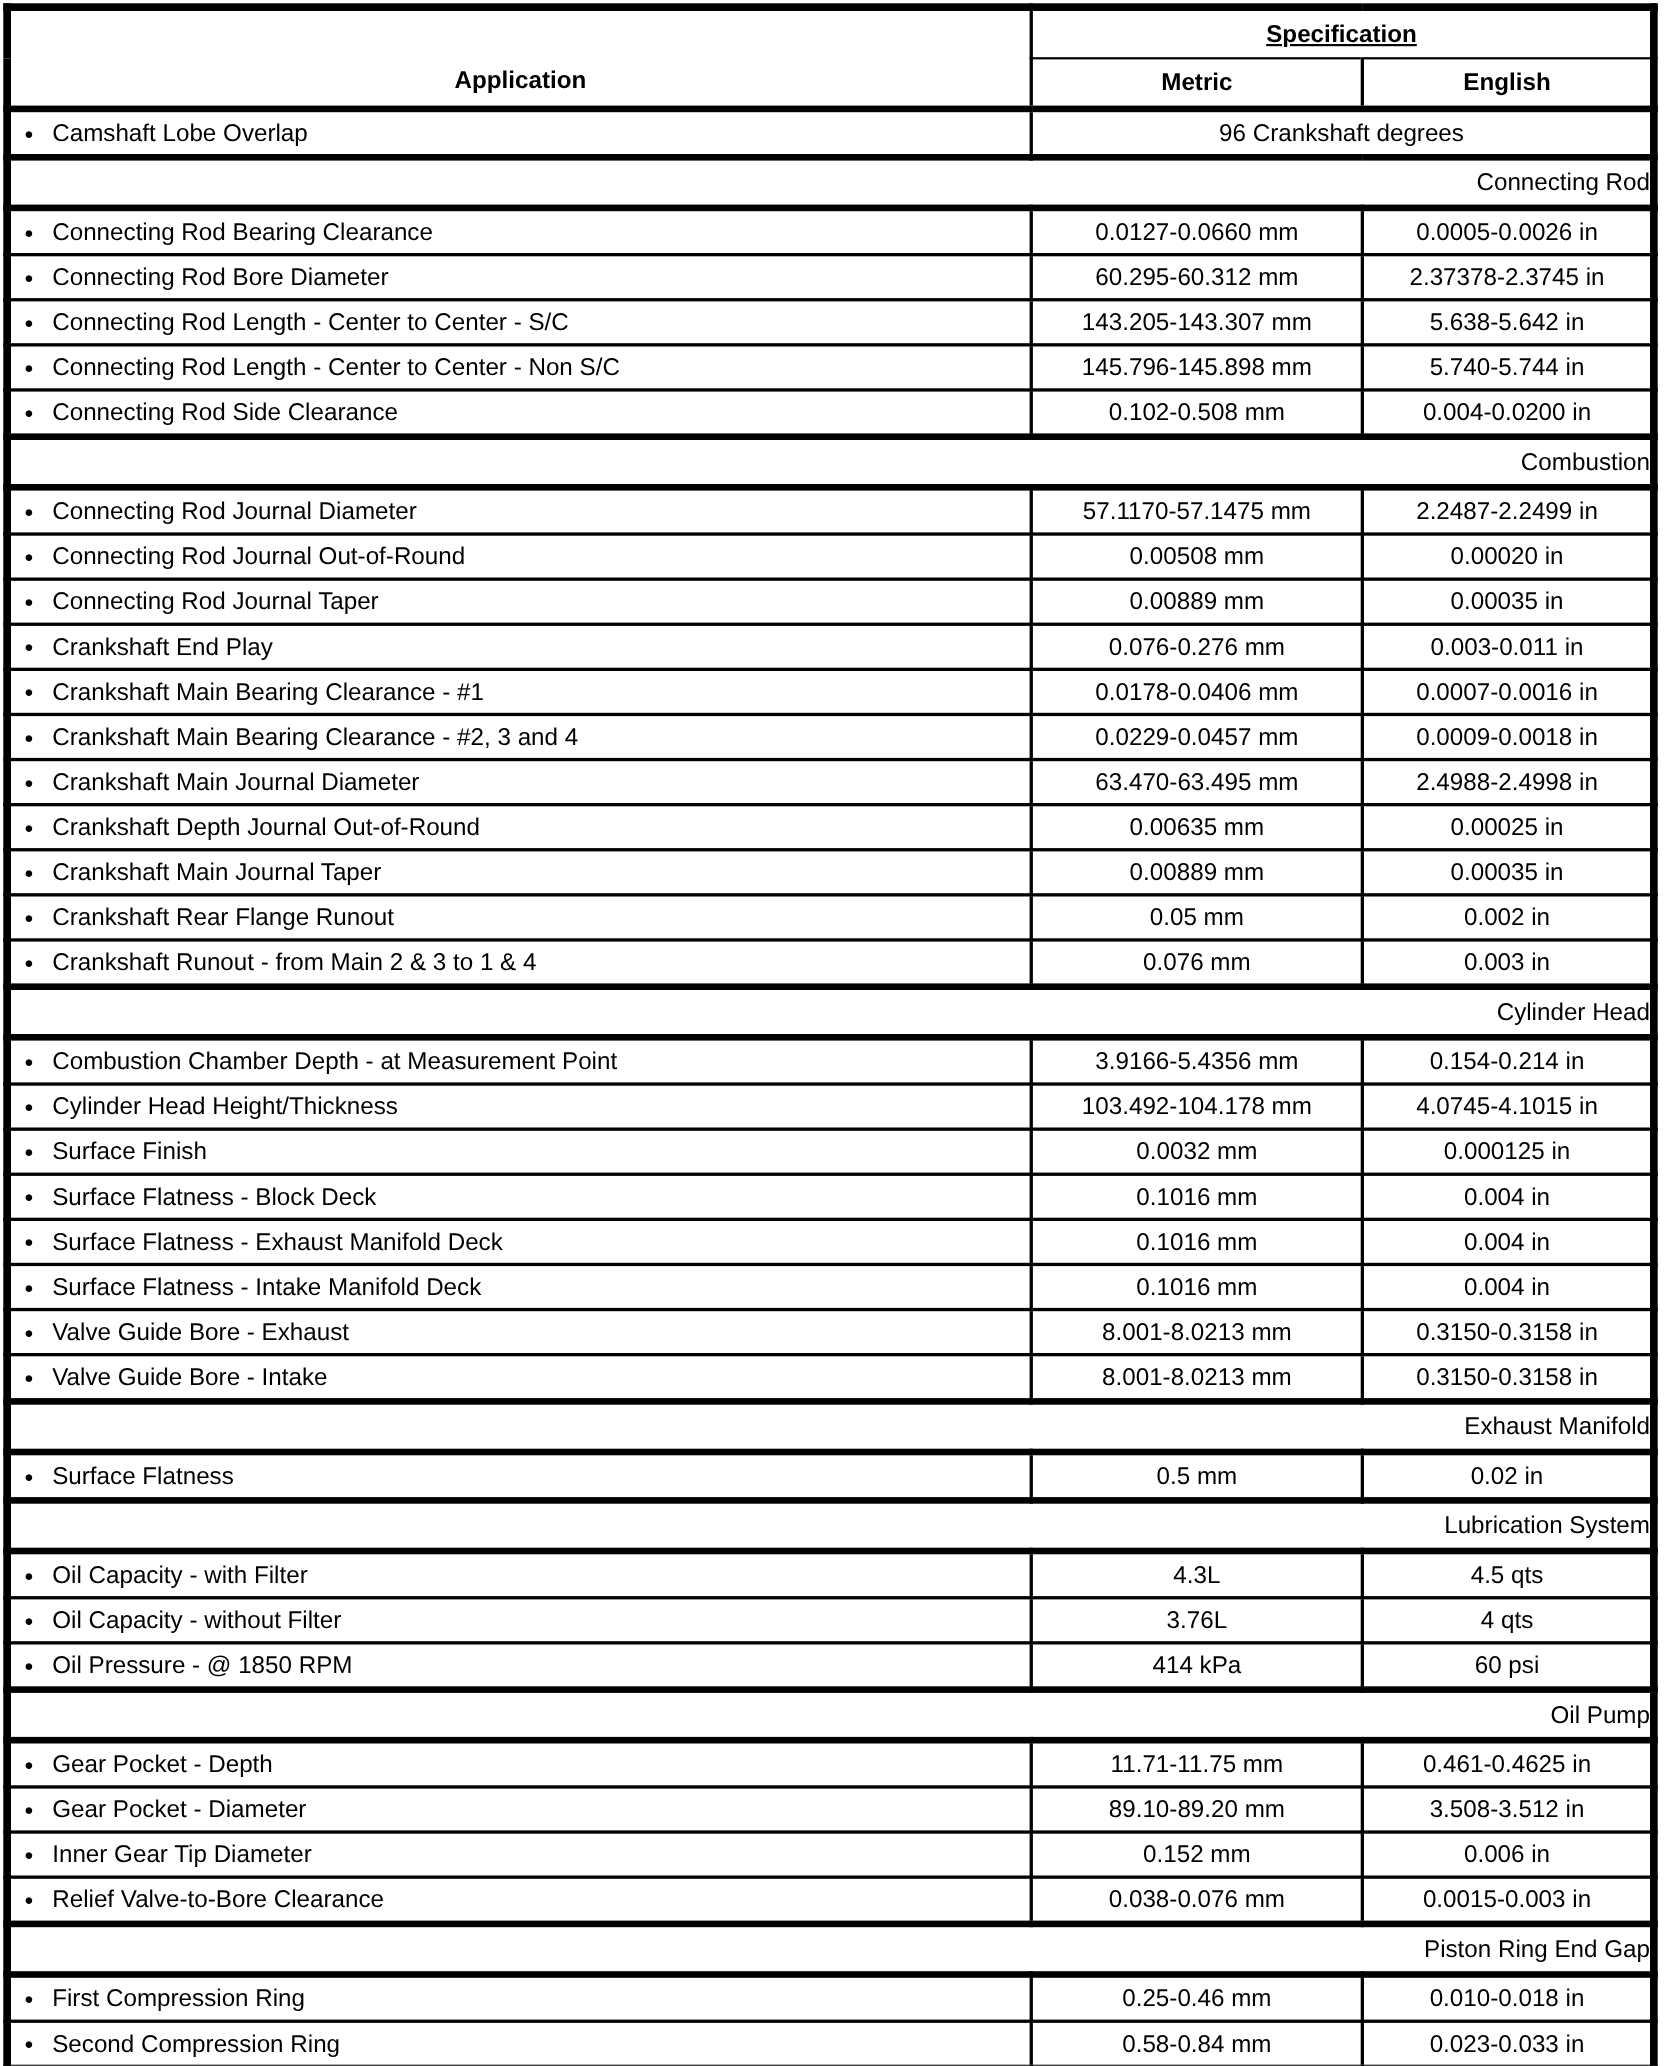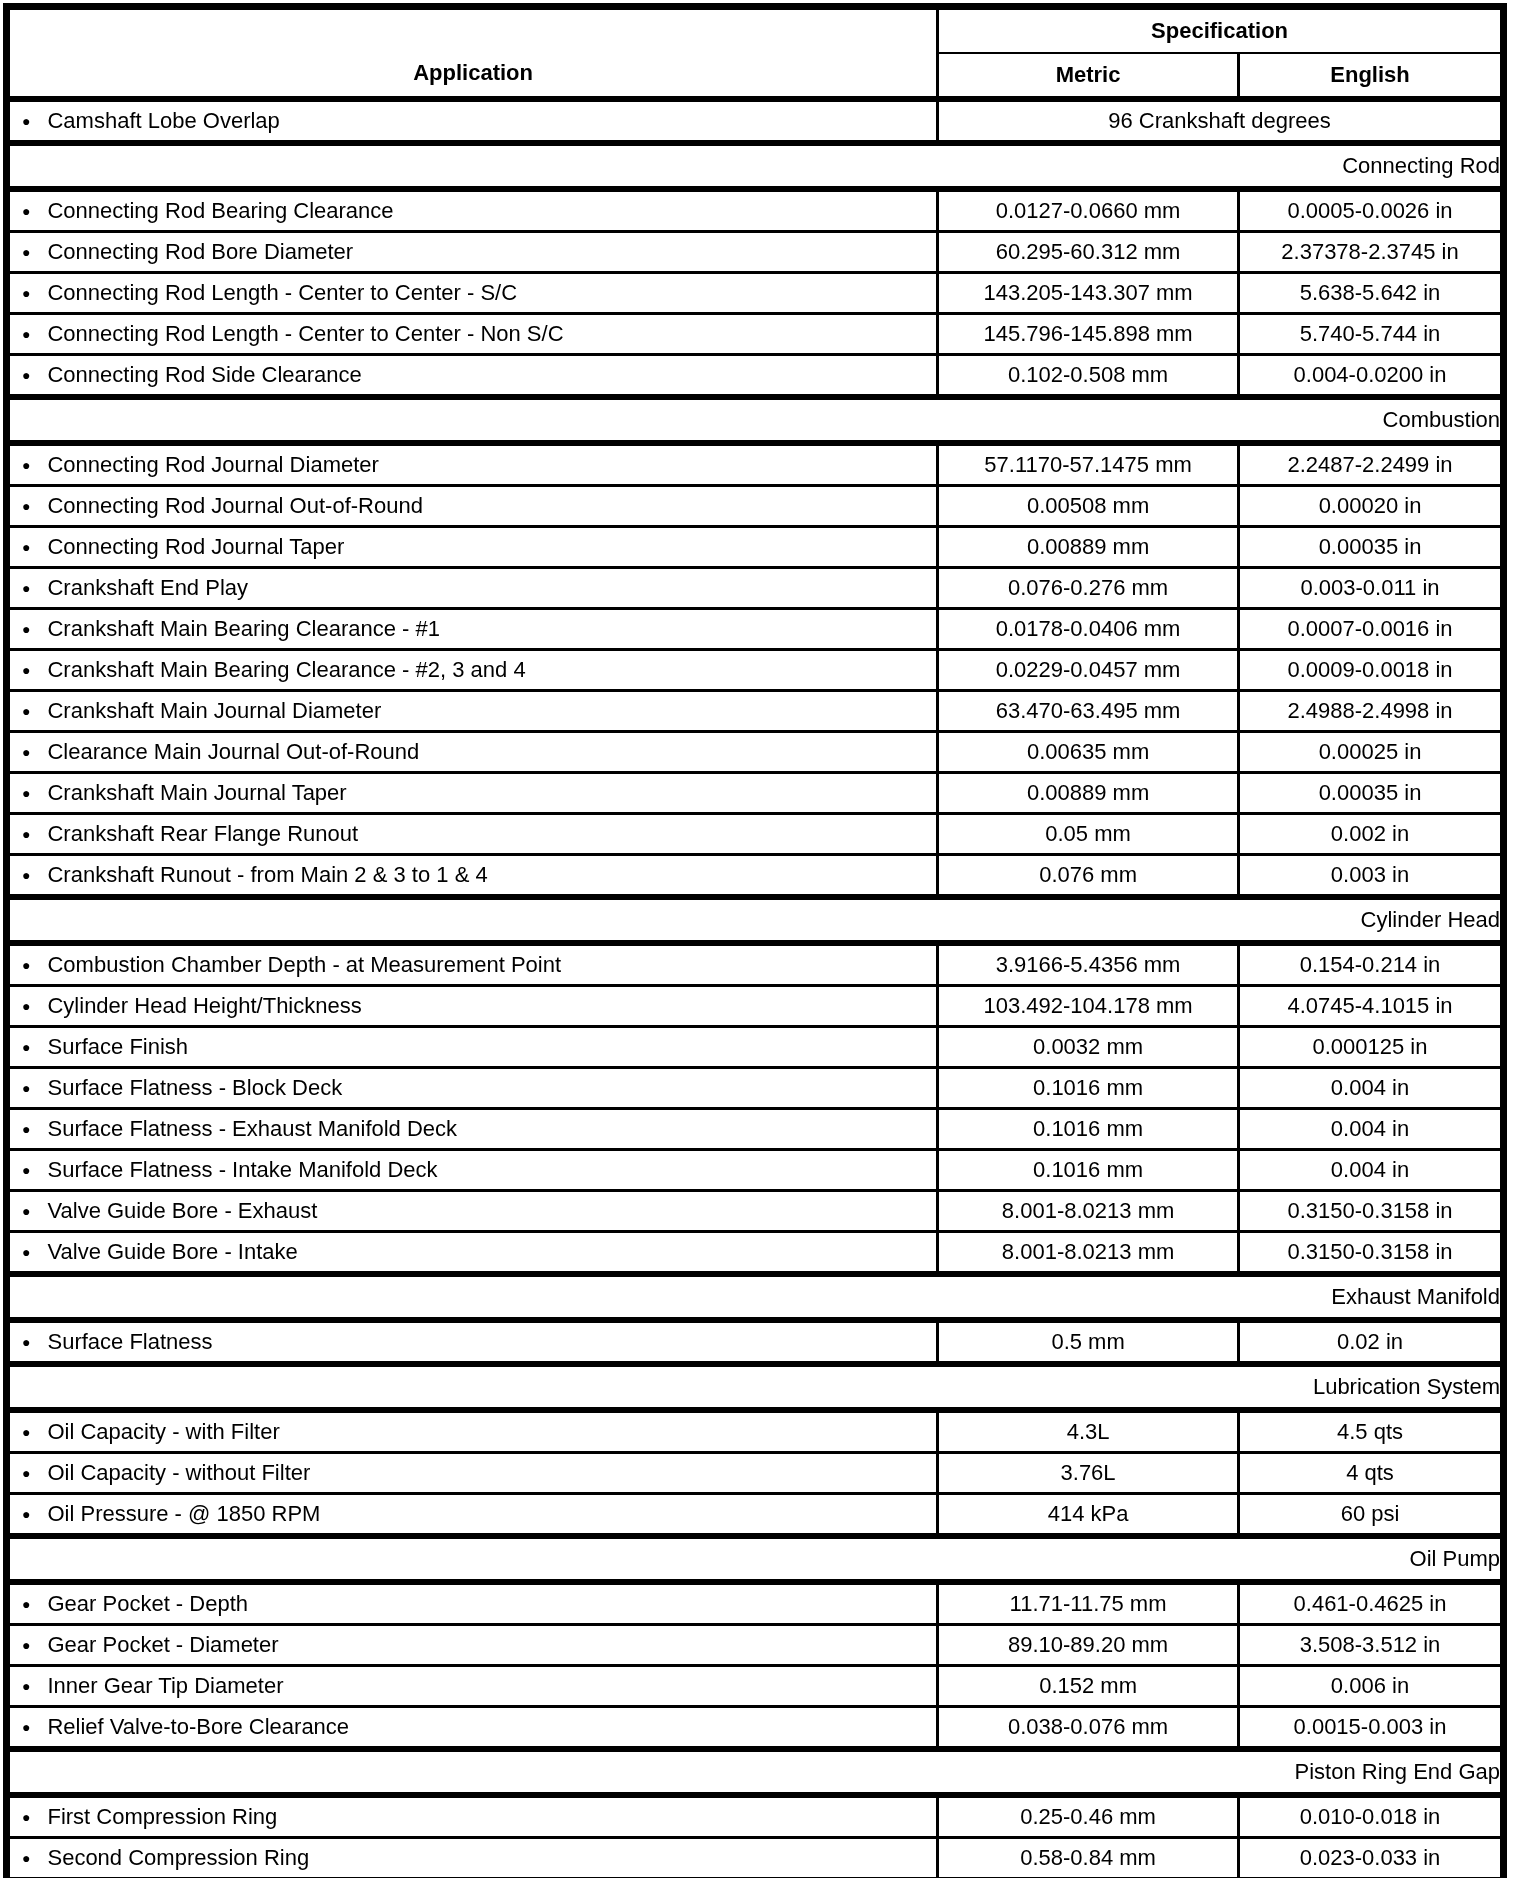--- a/index.html
+++ b/index.html
@@ -15,21 +15,21 @@
   }
   col.c1 { width: 62.2%; }
   col.c2 { width: 20.1%; }
   col.c3 { width: 17.7%; }
   th, td {
     border: 3px solid #000000;
     font-size: 22px; line-height: 1.15;
     overflow: hidden; padding: 0;
   }
   thead th { font-weight: bold; text-align: center; vertical-align: middle; }
-  .spec-h { height: 42px; border-bottom-width: 2px; }
+  .spec-h { height: 42px; border-bottom-width: 2px; text-decoration: underline; }
   tr.h2 th { height: 42px; border-top-width: 2px; border-bottom-width: 6px; margin-top: 40px; }
   .app-h { vertical-align: bottom; padding-bottom: 11px; border-bottom-width: 6px; }
   tbody td { height: 38px; vertical-align: middle; }
   .app-cell { text-align: left; padding-left: 12px; }
   .bullet { display: inline-block; font-size: 14px; vertical-align: 2px; margin-right: 17px; }
   .val-cell { text-align: center; }
   tr.section td {
     border-top-width: 6px; border-bottom-width: 6px;
     text-align: right; padding-left: 7px; height: 40px;
   }
@@ -119,21 +119,21 @@
           <td class="app-cell"><span class="bullet">●</span><span>Crankshaft Main Bearing Clearance - #2, 3 and 4</span></td>
           <td class="val-cell">0.0229-0.0457 mm</td>
           <td class="val-cell">0.0009-0.0018 in</td>
         </tr>
         <tr>
           <td class="app-cell"><span class="bullet">●</span><span>Crankshaft Main Journal Diameter</span></td>
           <td class="val-cell">63.470-63.495 mm</td>
           <td class="val-cell">2.4988-2.4998 in</td>
         </tr>
         <tr>
-          <td class="app-cell"><span class="bullet">●</span><span>Clearance Main Journal Out-of-Round</span></td>
+          <td class="app-cell"><span class="bullet">●</span><span>Crankshaft Depth Journal Out-of-Round</span></td>
           <td class="val-cell">0.00635 mm</td>
           <td class="val-cell">0.00025 in</td>
         </tr>
         <tr>
           <td class="app-cell"><span class="bullet">●</span><span>Crankshaft Main Journal Taper</span></td>
           <td class="val-cell">0.00889 mm</td>
           <td class="val-cell">0.00035 in</td>
         </tr>
         <tr>
           <td class="app-cell"><span class="bullet">●</span><span>Crankshaft Rear Flange Runout</span></td>

